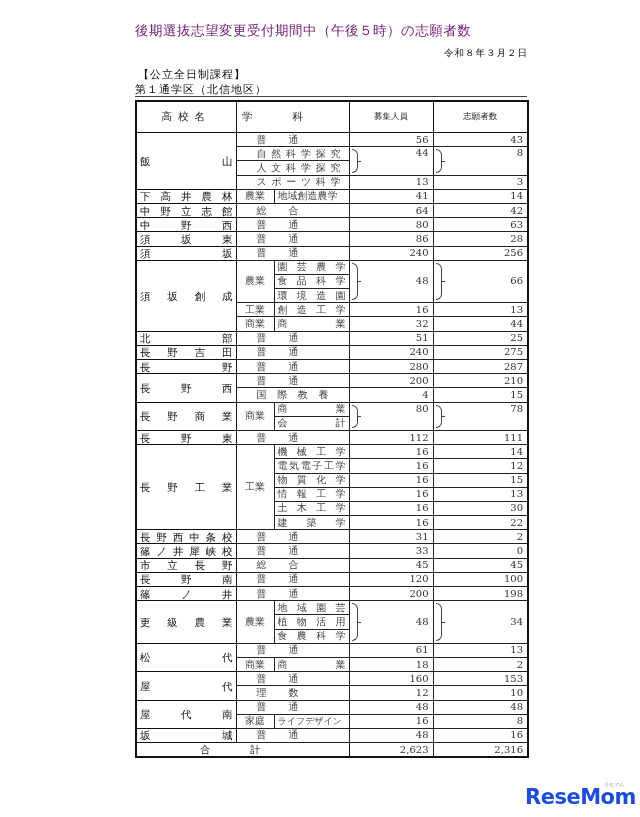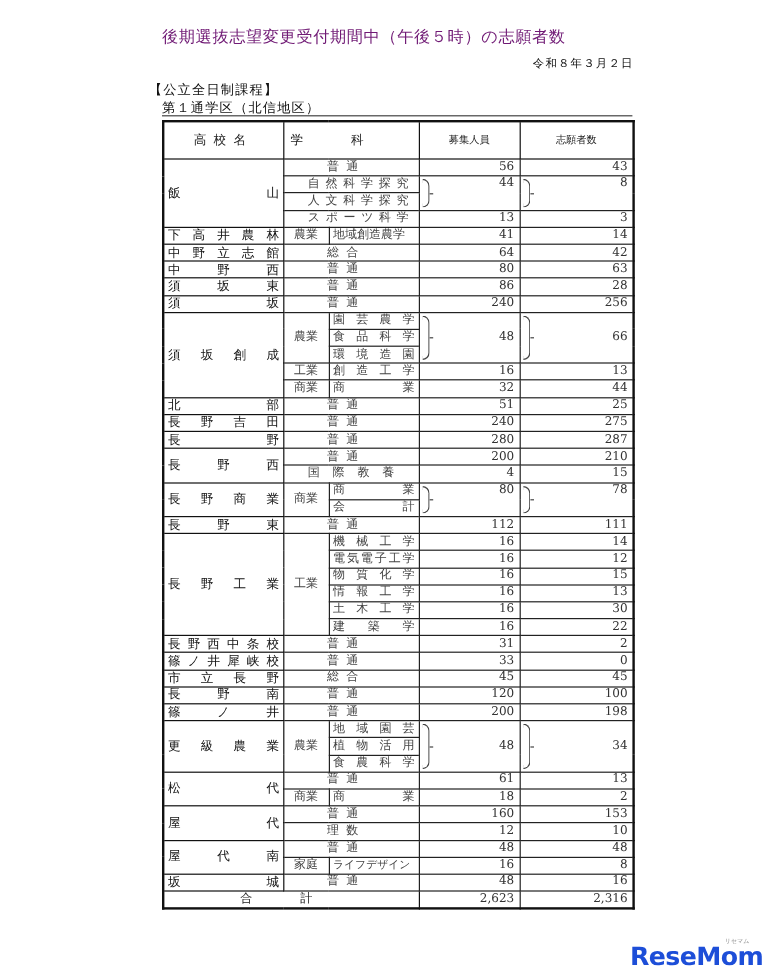--- a/index.html
+++ b/index.html
@@ -2,42 +2,42 @@
 <html><head>
 <meta charset="utf-8">
 <style>
   html, body { margin:0; padding:0; background:#ffffff; }
   body { width:640px; height:817px; position:relative; overflow:hidden;
          font-family:"DejaVu Serif","Liberation Serif",serif; color:#222; }
   .title { position:absolute; left:135px; top:22px; font-size:13.5px; letter-spacing:0.5px;
            font-family:"DejaVu Sans","Liberation Sans",sans-serif; color:#701a75; }
   .date { position:absolute; right:112px; top:47px; font-size:9.5px; letter-spacing:1px;
           font-family:Liberation Sans, sans-serif; color:#111;margin-left:31px; }
-  .course-type { position:absolute; left:124px; top:67px; font-size:11px; letter-spacing:1px;
+  .course-type { position:absolute; left:138px; top:67px; font-size:11px; letter-spacing:1px;
                  font-family:"DejaVu Sans","Liberation Sans",sans-serif; color:#111; }
   .district { position:absolute; left:135px; top:82px; font-size:11px; letter-spacing:1px;
               font-family:"DejaVu Sans","Liberation Sans",sans-serif; color:#111; }
   .district-line { position:absolute; left:135px; top:96px; width:392px; height:1px; background:#444; }
   table { position:absolute; left:135px; top:100px; border-collapse:collapse;
           table-layout:fixed; width:392px; border:2px solid #111; }
   col.c-school { width:100px; }
   col.c-dept { width:38px; }
   col.c-subj { width:75px; }
   col.c-cap { width:84px; }
   col.c-app { width:95px; }
   th { height:28px; font-weight:normal; font-size:10.5px; border:1.5px solid #111;
        font-family:Liberation Mono, monospace; letter-spacing:6px; }
   th.small { font-size:8.5px; letter-spacing:0; }
   td { height:13.2px; padding:0 3px; font-size:10px; line-height:12px; border:1px solid #222;
        white-space:nowrap; overflow:hidden; }
   td.school { border:1.5px solid #111; text-align:justify; text-align-last:justify;
               font-family:"DejaVu Sans","Liberation Sans",sans-serif; font-size:10.5px; color:#111;margin-left:12px; }
   td.num { text-align:right; padding-right:4px; color:#333; }
   td.subj { text-align:justify; text-align-last:justify; color:#444; padding:0 3px 0 3px; }
-  td.subj-wide { padding-left:36px; padding-right:50px; text-align:justify; text-align-last:justify; color:#444; }
+  td.subj-wide { padding-left:20px; padding-right:50px; text-align:justify; text-align-last:justify; color:#444; }
   td.dept { text-align:center; color:#444; padding:0; }
   td.bracket { position:relative; vertical-align:middle; }
   .brace { position:absolute; left:2px; top:2px; bottom:2px; width:5px;
            border:1px solid #444; border-left:none; border-radius:0 6px 6px 0; }
   .brace::after { content:""; position:absolute; right:-4px; top:50%; width:3px; height:1px; background:#444; }
   td.top { vertical-align:top; }
   td.total { text-align:center; letter-spacing:40px; font-family:"DejaVu Sans","Liberation Sans",sans-serif; border:1.5px solid #111;padding-left:18px; }
   tr.last td { border-top:1.5px solid #111; }
   .logo { position:absolute; left:525px; top:785px; font-family:"DejaVu Sans","Liberation Sans",sans-serif;
           font-weight:bold; font-size:21px; color:#1d4ed8; letter-spacing:-0.5px; }

